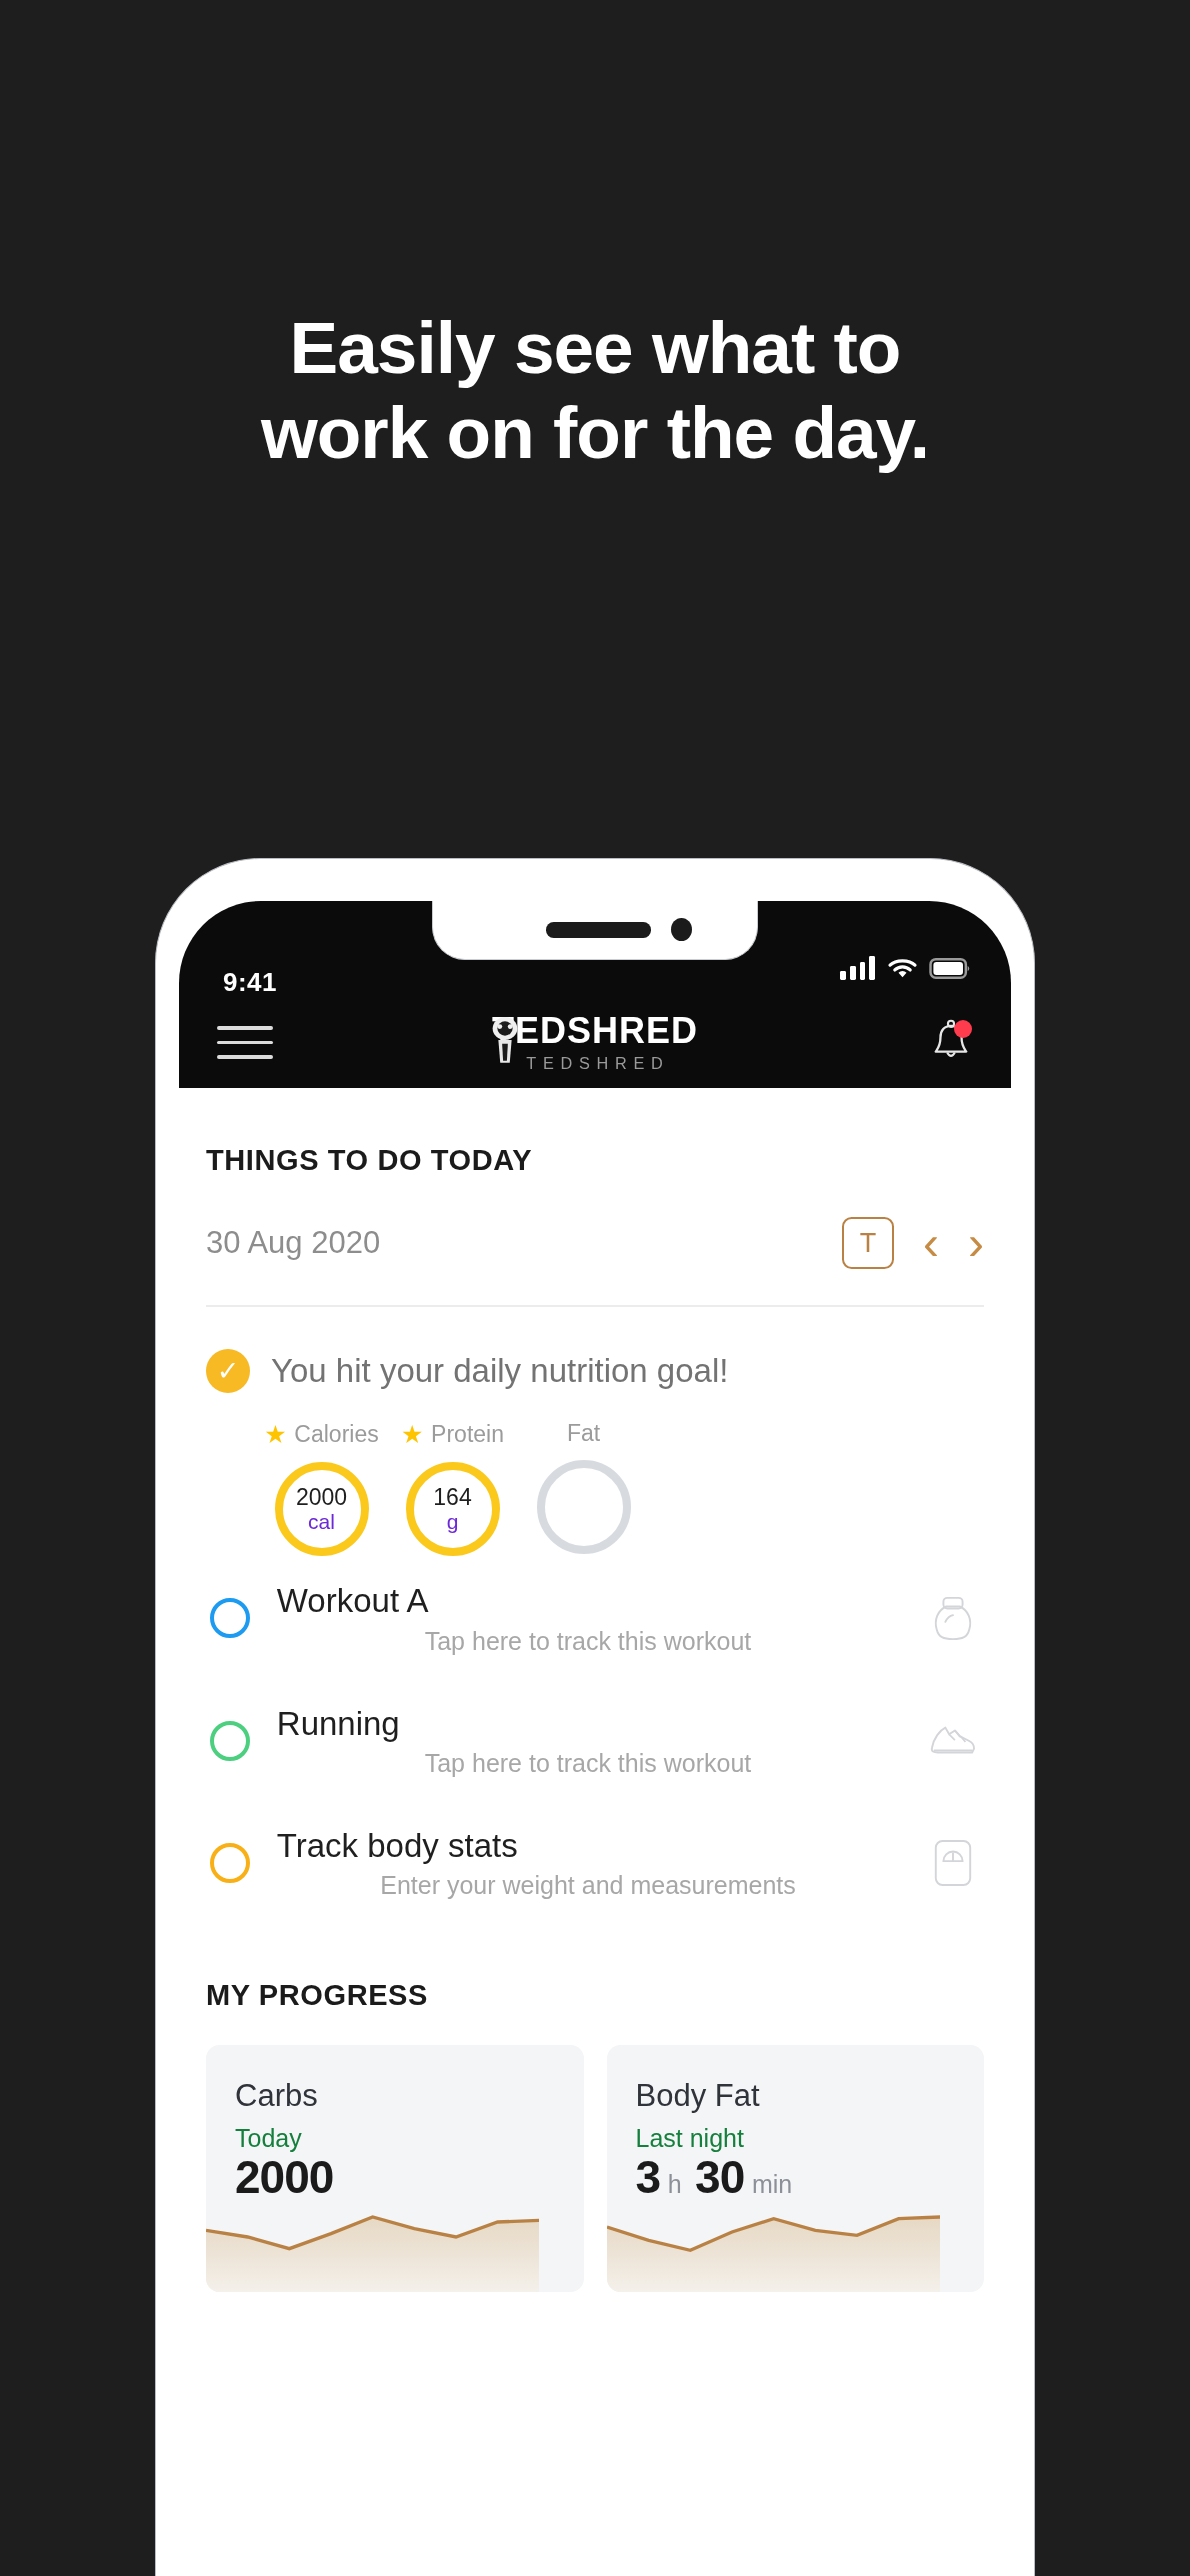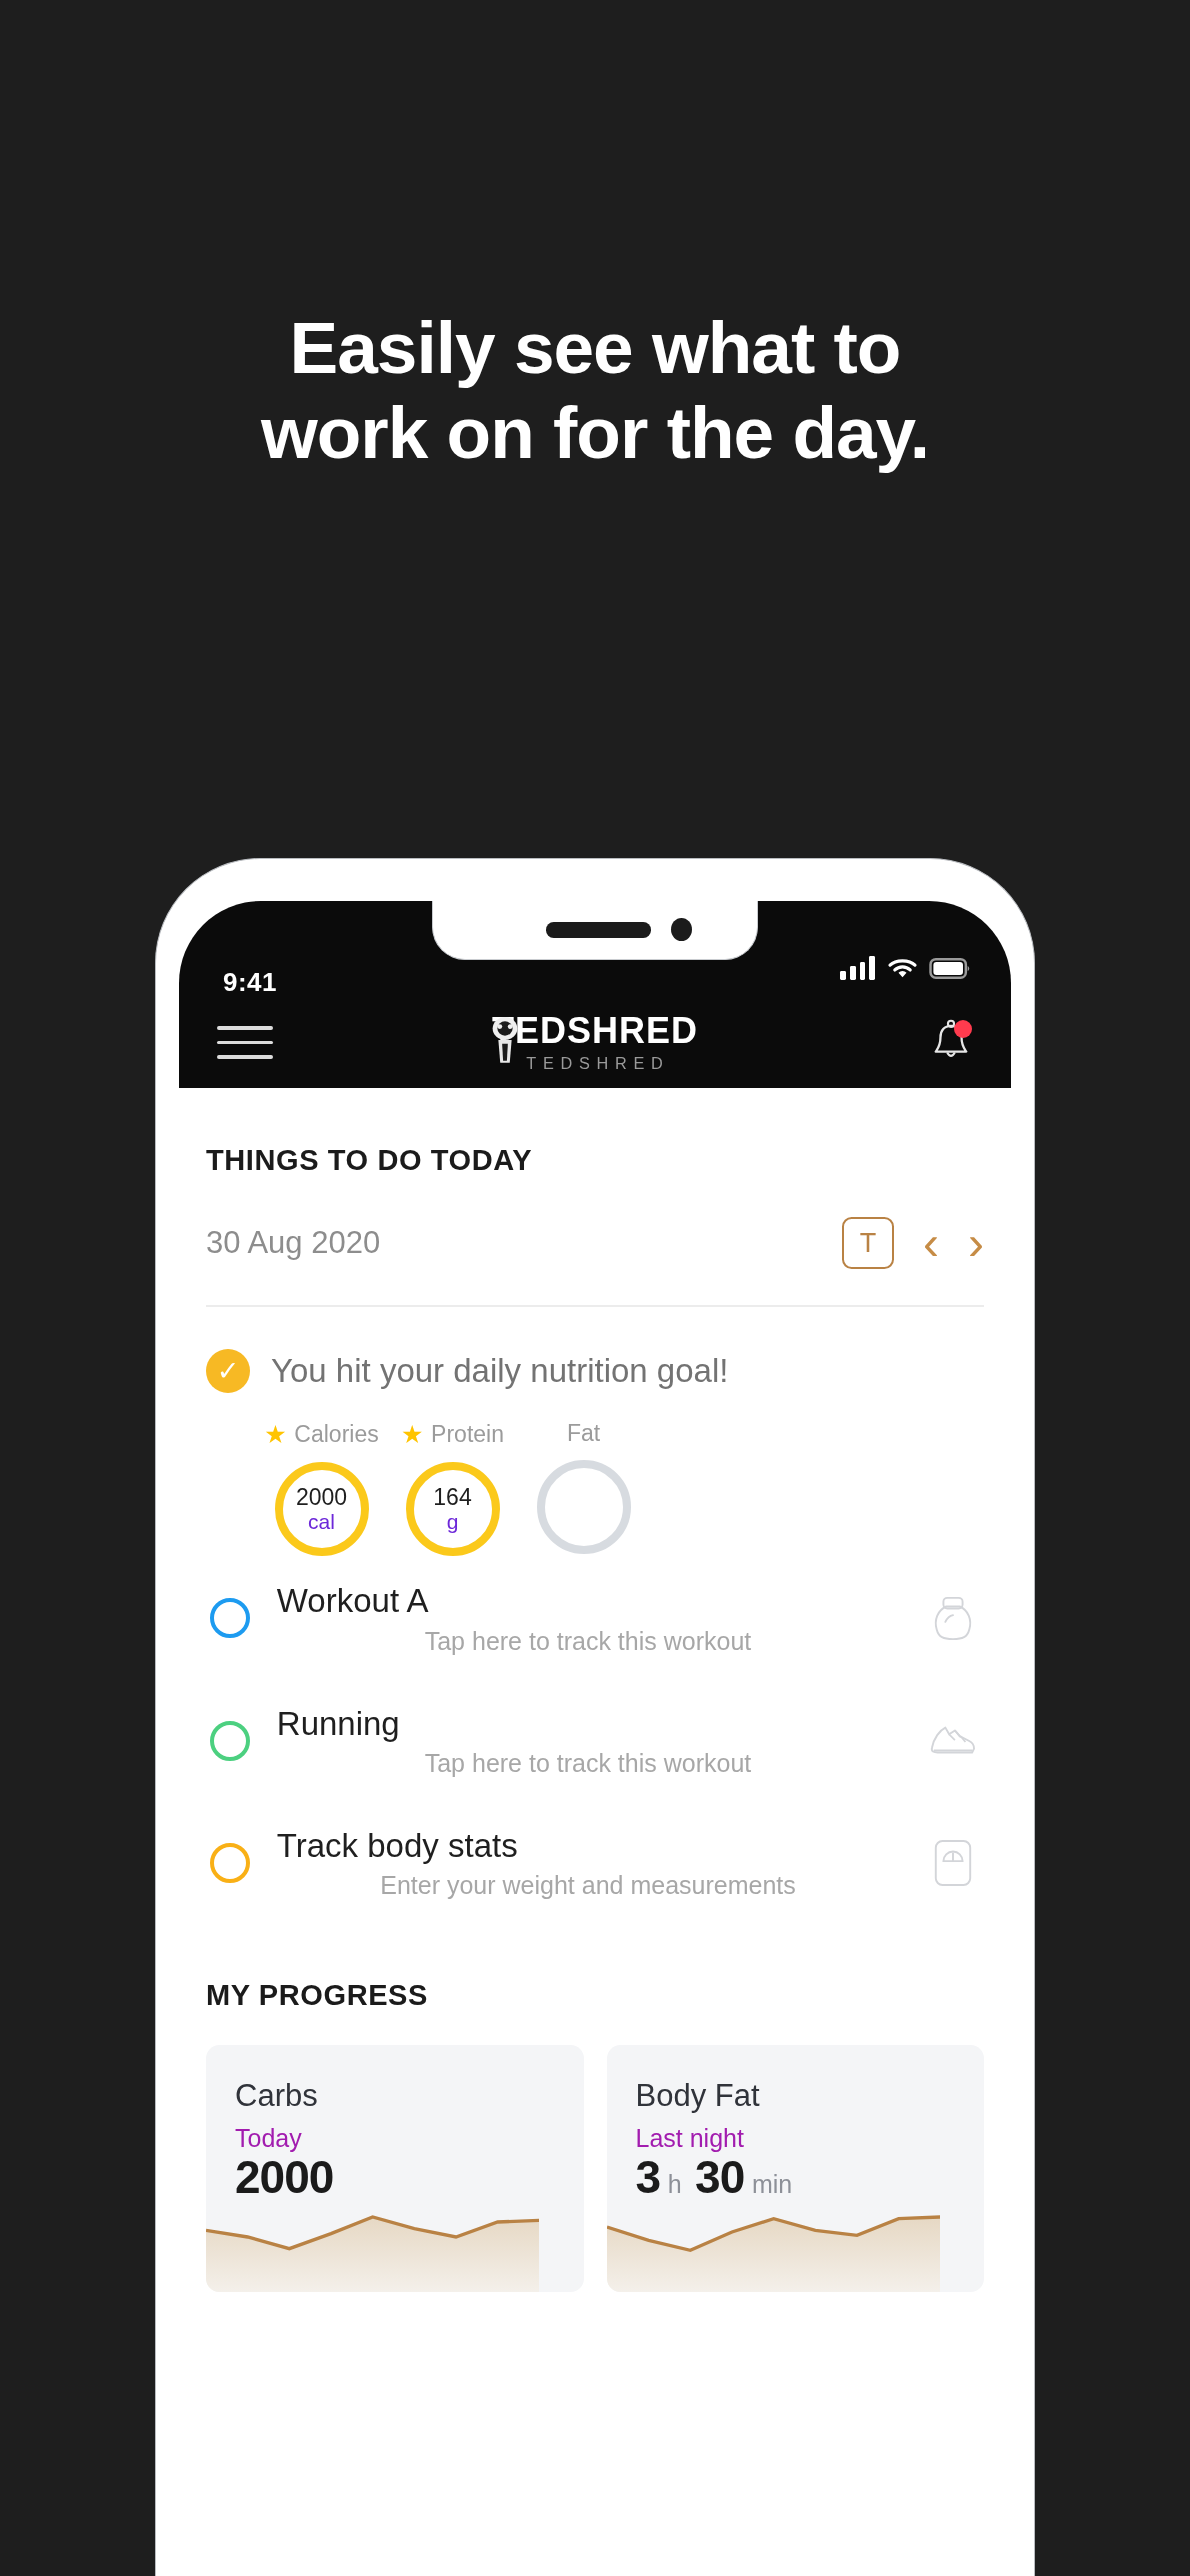--- a/index.html
+++ b/index.html
@@ -174,21 +174,21 @@
   .tsub { font-size:25px; color:#a7a7a7; margin-top:5.8px;text-align:center; }
   .ticon { width:54px; flex:0 0 54px; display:flex; justify-content:center; }
 
   
   .cards { display:flex; gap:23px; margin-top:33px; }
   .card {
     flex:1; height:247px; background:#f4f5f7; border-radius:13.4px;
     position:relative; overflow:hidden; padding:33px 29px 0 29px;
   }
   .card-t { font-size:31px; color:#30333a; }
-  .card-s { font-size:25px; color:#a21caf; margin-top:9.6px; }
+  .card-s { font-size:25px; color:#15803d; margin-top:9.6px; }
   .card-v { position:absolute; left:29px; bottom:88px; display:flex; align-items:baseline; }
   .card-v b { font-size:46px; color:#1b1b1b; letter-spacing:-1px; }
   .card-v u { text-decoration:none; font-size:25px; color:#8d9098; margin:0 13.4px 0 7.7px; }
   .spark { position:absolute; left:0; right:0; bottom:0; height:100px; }
 </style>
 </head>
 <body>
 
 <div class="headline">
   <span>Easily see what to</span>

